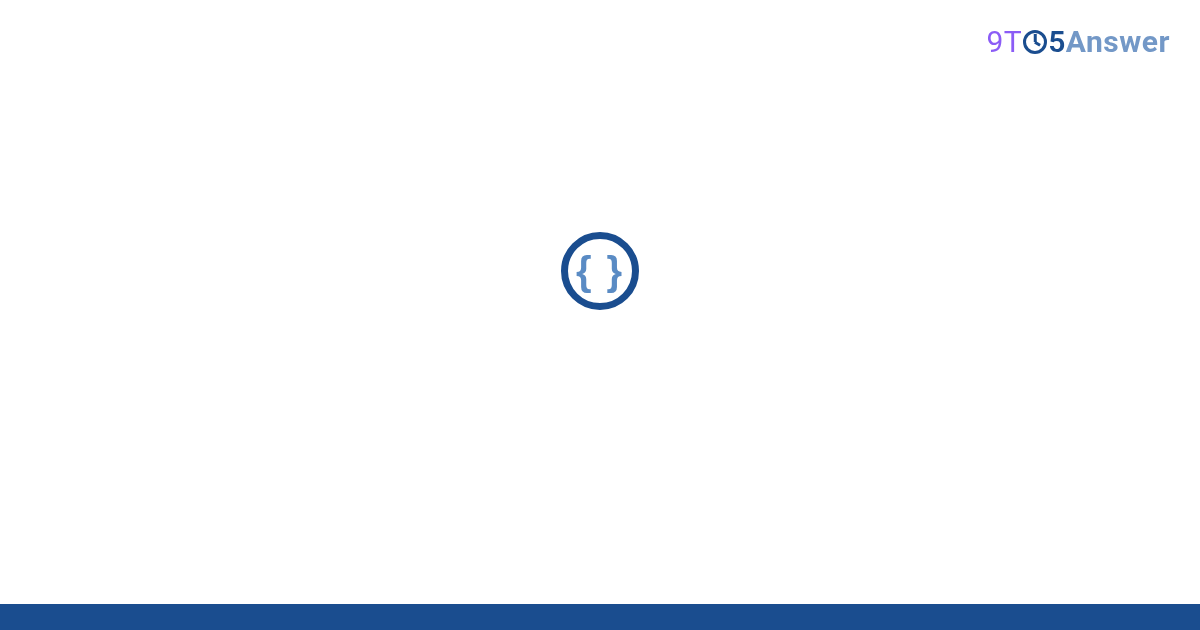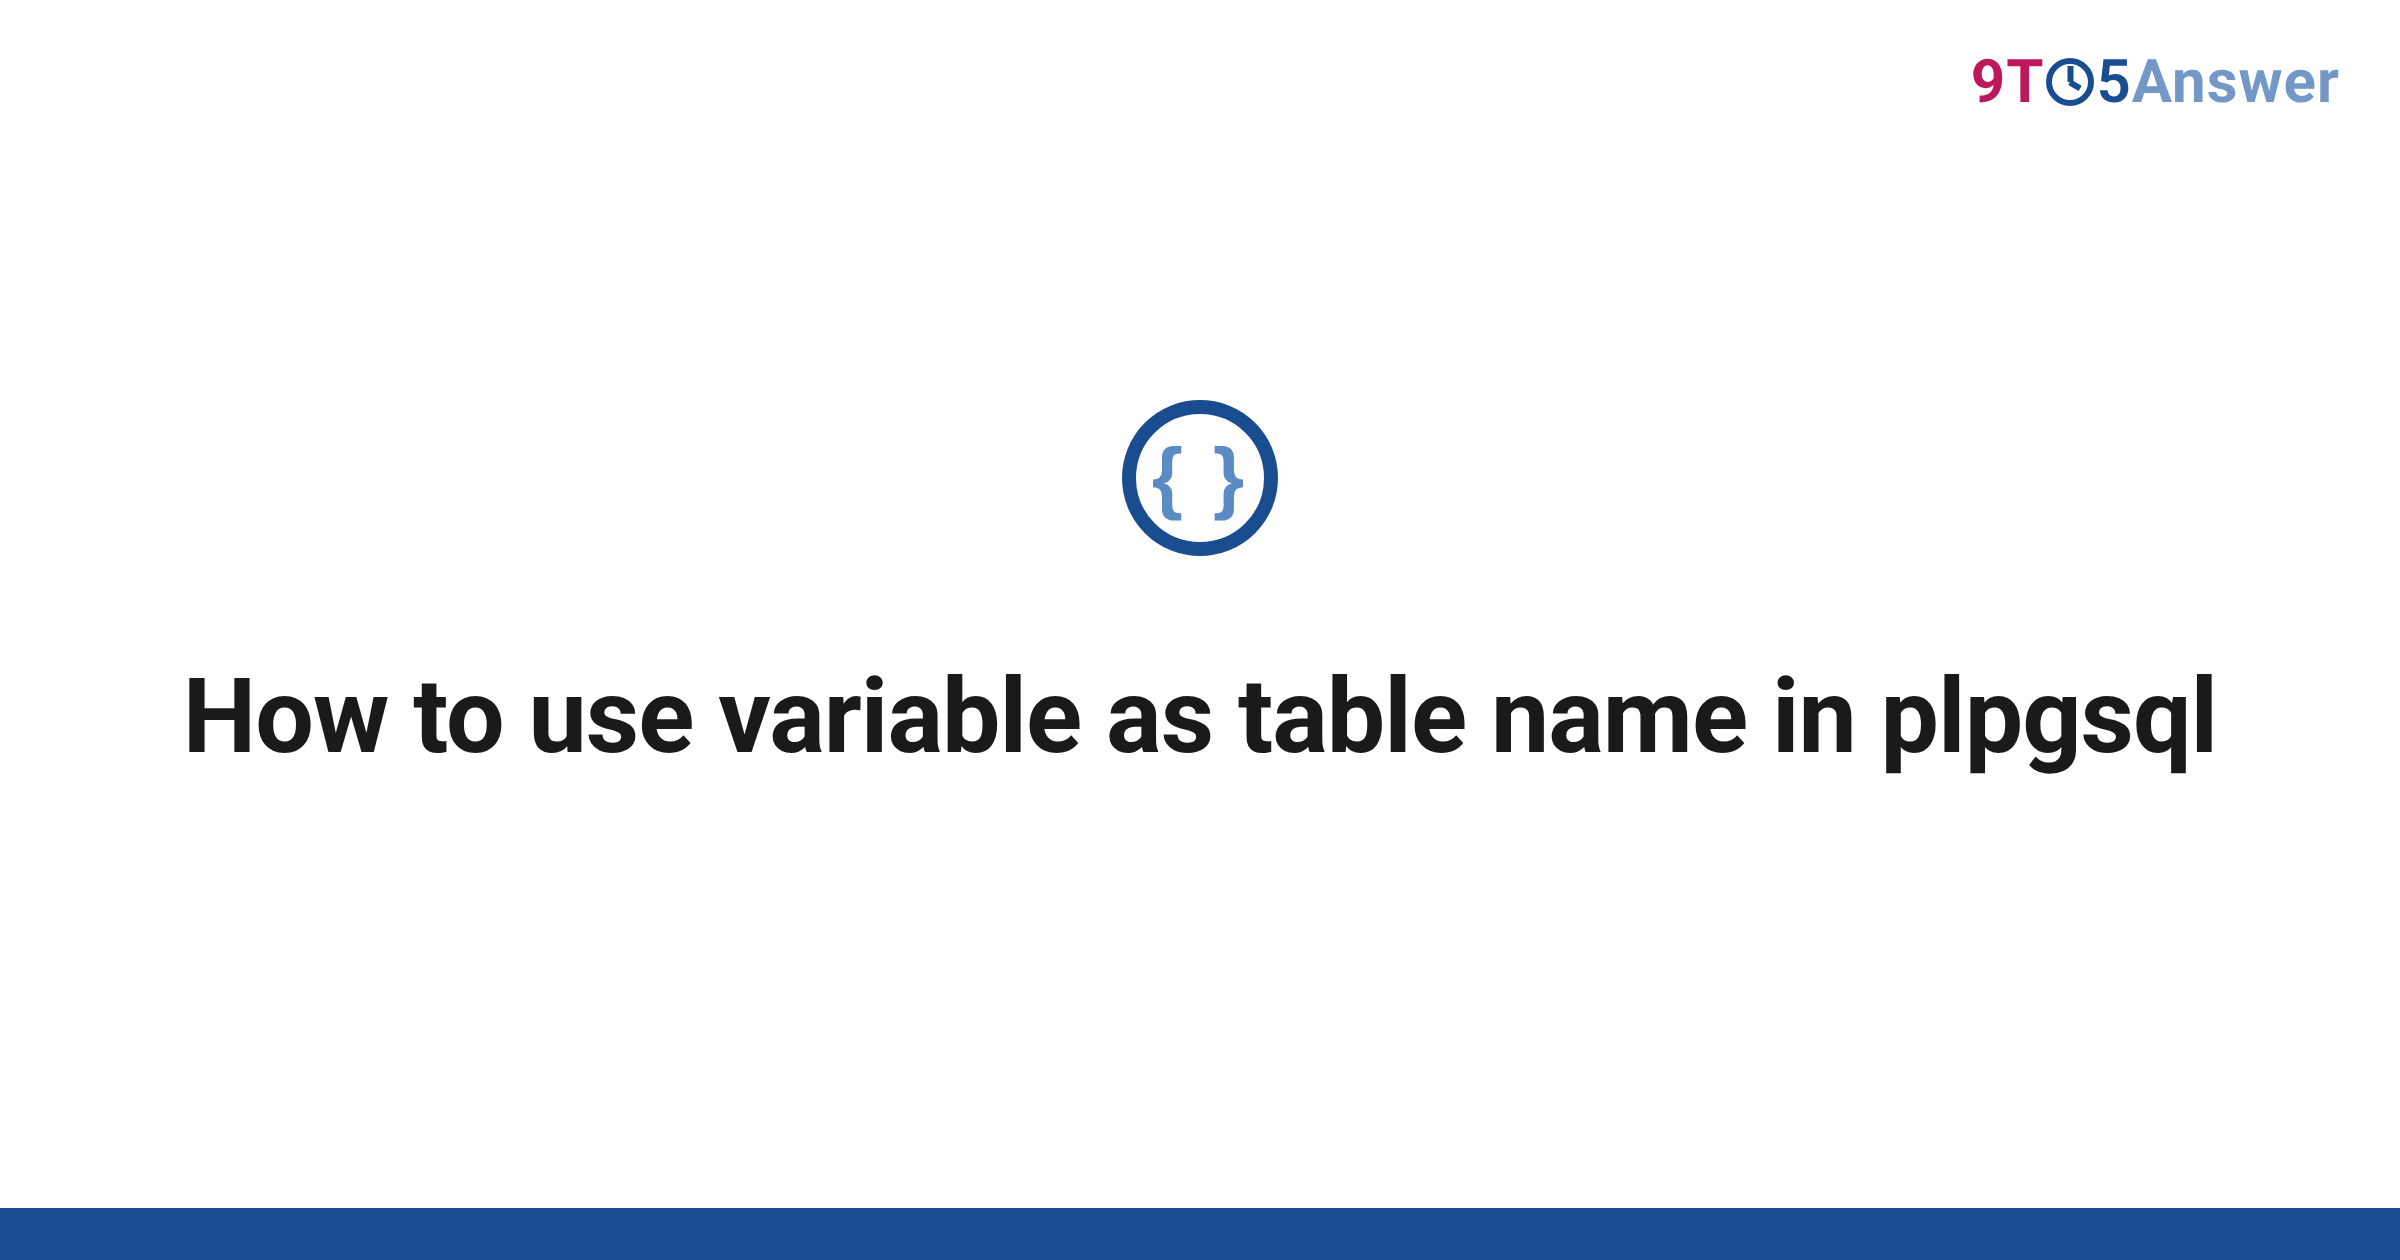--- a/index.html
+++ b/index.html
@@ -19,22 +19,22 @@
       position: absolute;
       top: 24px;
       right: 30px;
     }
     .logo {
       font-size: 30px;
       font-weight: 400;
       letter-spacing: 0.5px;
     }
     .logo-9t {
-      color: #be185d;
-      font-weight: 700;
+      color: #8b5cf6;
+      font-weight: 400;
     }
     .logo-clock {
       display: inline-block;
       width: 24px;
       height: 24px;
       border: 3px solid #1a4d8f;
       border-radius: 50%;
       position: relative;
       vertical-align: middle;
       margin: 0 1px;
@@ -124,16 +124,15 @@
 <div class="header">
   <span class="logo">
     <span class="logo-9t">9T</span><span class="logo-clock"></span><span class="logo-5">5</span><span class="logo-answer">Answer</span>
   </span>
 </div>
 
 <div class="content">
   <div class="code-icon">
     <span class="code-icon-text">{ }</span>
   </div>
-  <h1 class="title">How to use variable as table name in plpgsql</h1>
 </div>
 
 <div class="footer-bar"></div>
 
 </body></html>

